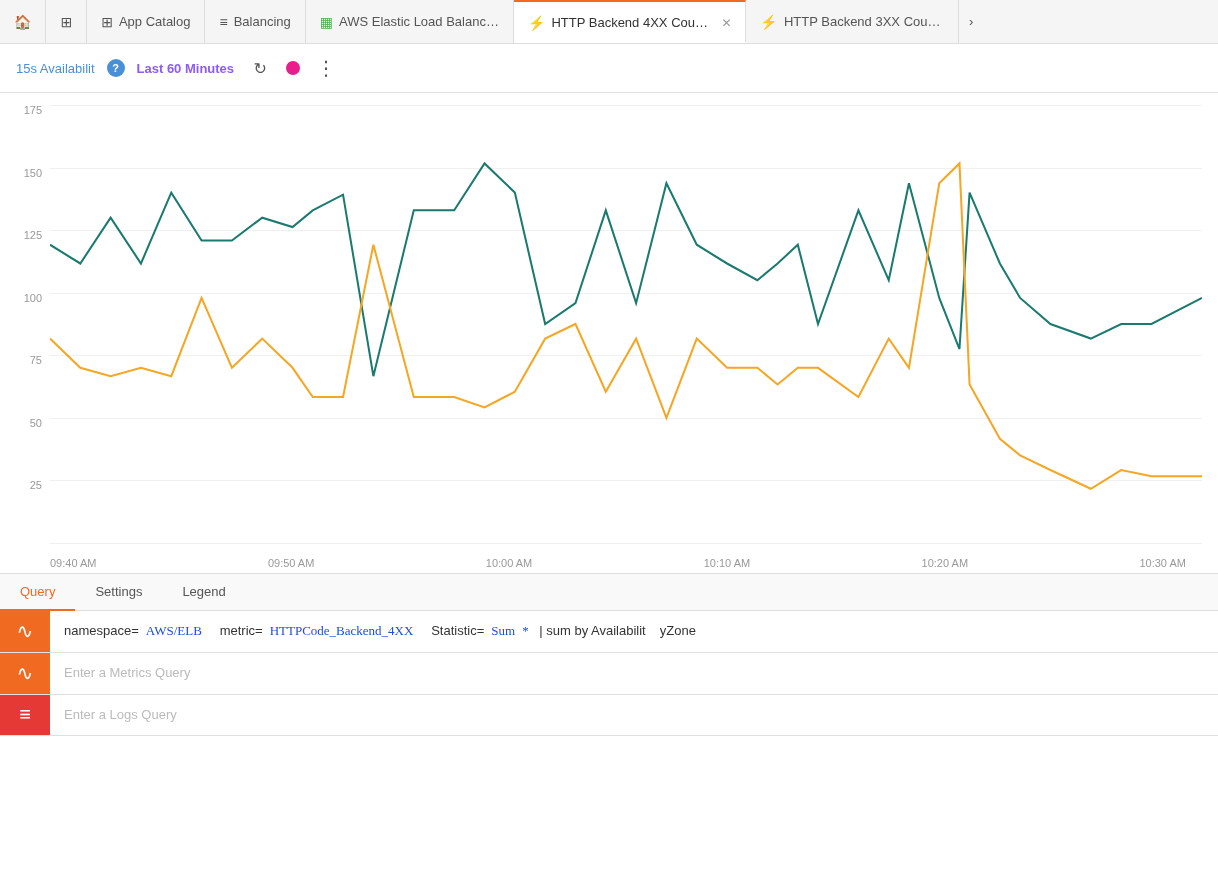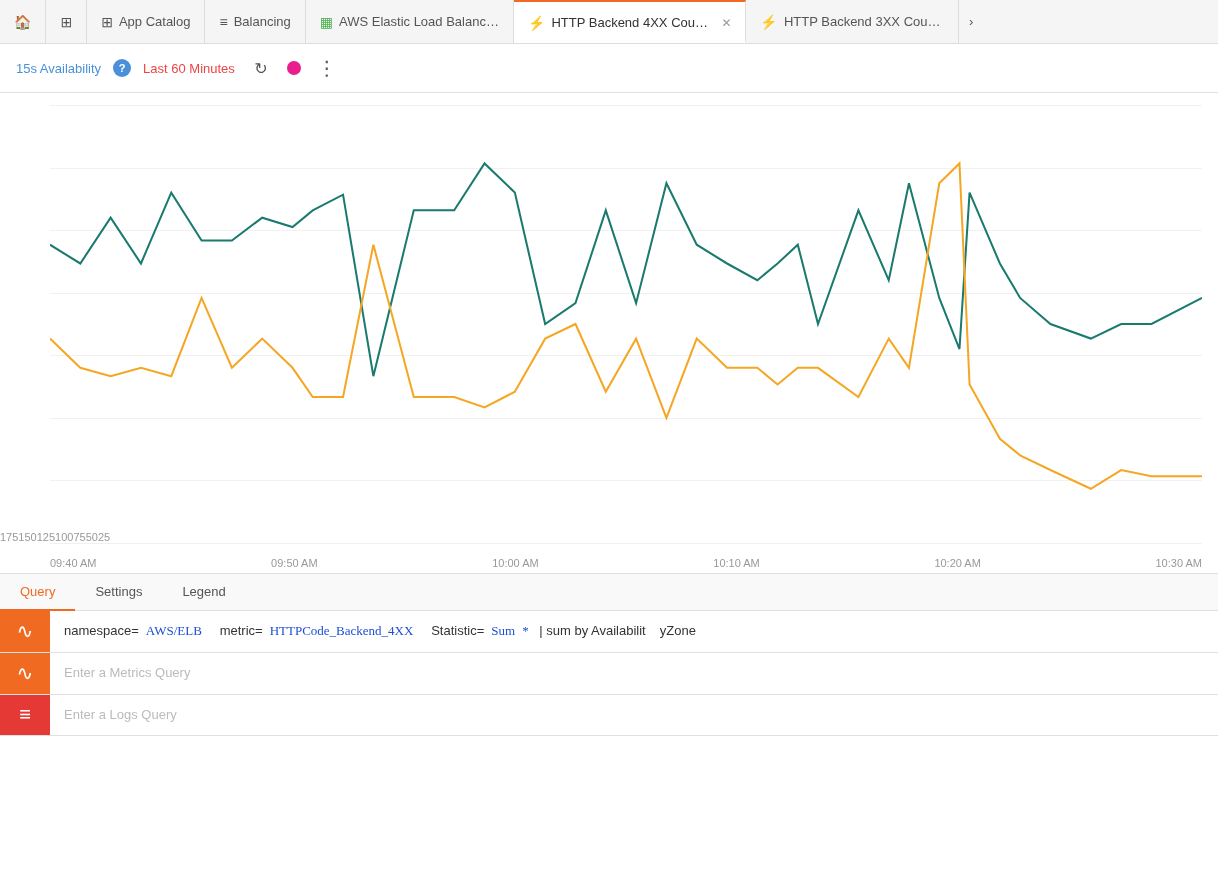--- a/index.html
+++ b/index.html
@@ -49,21 +49,21 @@
       background: #fff;
     }
     .page-title { font-size: 18px; font-weight: 400; color: #222; }
     .header-controls { display: flex; align-items: center; gap: 12px; }
     .quantization-label { color: #4a90d9; font-size: 13px; cursor: pointer; }
     .help-icon {
       width: 18px; height: 18px; border-radius: 50%; background: #4a90d9;
       color: #fff; display: inline-flex; align-items: center; justify-content: center;
       font-size: 11px; cursor: pointer; font-weight: bold; flex-shrink: 0;
     }
-    .time-range { font-size: 13px; color: #ef4444; font-weight: 400; }
+    .time-range { font-size: 13px; color: #8b5cf6; font-weight: 700; }
     .refresh-btn {
       width: 28px; height: 28px; border: none; background: none; cursor: pointer;
       display: flex; align-items: center; justify-content: center; color: #555; font-size: 16px;
     }
     .live-dot {
       width: 14px; height: 14px; border-radius: 50%; background: #e91e8c; cursor: pointer;
     }
     .more-btn {
       width: 28px; height: 28px; border: none; background: none; cursor: pointer;
       display: flex; align-items: center; justify-content: center; color: #555; font-size: 20px;
@@ -73,35 +73,35 @@
     .chart-container {
       position: relative;
       background: #fff;
       padding: 12px 16px 30px 50px;
       height: 480px;
     }
     .chart-y-axis {
       position: absolute;
       left: 0; top: 12px; bottom: 30px;
       width: 48px;
-      display: flex; flex-direction: row; justify-content: space-between;
+      display: flex; flex-direction: column; justify-content: space-between;
       align-items: flex-end;
       padding-right: 6px;
     }
     .y-label { font-size: 11px; color: #999; line-height: 1; }
     .chart-grid {
       position: absolute;
       left: 50px; right: 16px; top: 12px; bottom: 30px;
     }
     .grid-line {
       position: absolute; left: 0; right: 0; height: 1px; background: #f0f0f0;
     }
     .x-axis {
       position: absolute;
-      bottom: 4px; left: 50px; right: 16px;
+      bottom: 4px; left: 50px; right: 32px;
       display: flex; justify-content: space-between; text-align: right;
     }
     .x-label { font-size: 11px; color: #999; }
     svg.chart-svg {
       position: absolute;
       left: 50px; right: 16px; top: 12px; bottom: 30px;
       width: calc(100% - 66px);
       height: calc(100% - 42px);
     }
 
@@ -188,21 +188,21 @@
     <span class="tab-icon" style="color:#f06a22;">⚡</span>
     <span class="tab-label">HTTP Backend 3XX Count per ...</span>
   </div>
   <div class="tab-more">
     <span>›</span>
   </div>
 </div>
 
 <div class="page-header">
   <div class="header-controls">
-    <span class="quantization-label">15s Availability</span>
+    <span class="quantization-label">15s Availabilit</span>
     <span class="help-icon">?</span>
     <span class="time-range">Last 60 Minutes</span>
     <button class="refresh-btn">
       <span>↻</span>
     </button>
     <div class="live-dot"></div>
     <button class="more-btn">
       <span>⋮</span>
     </button>
   </div>

